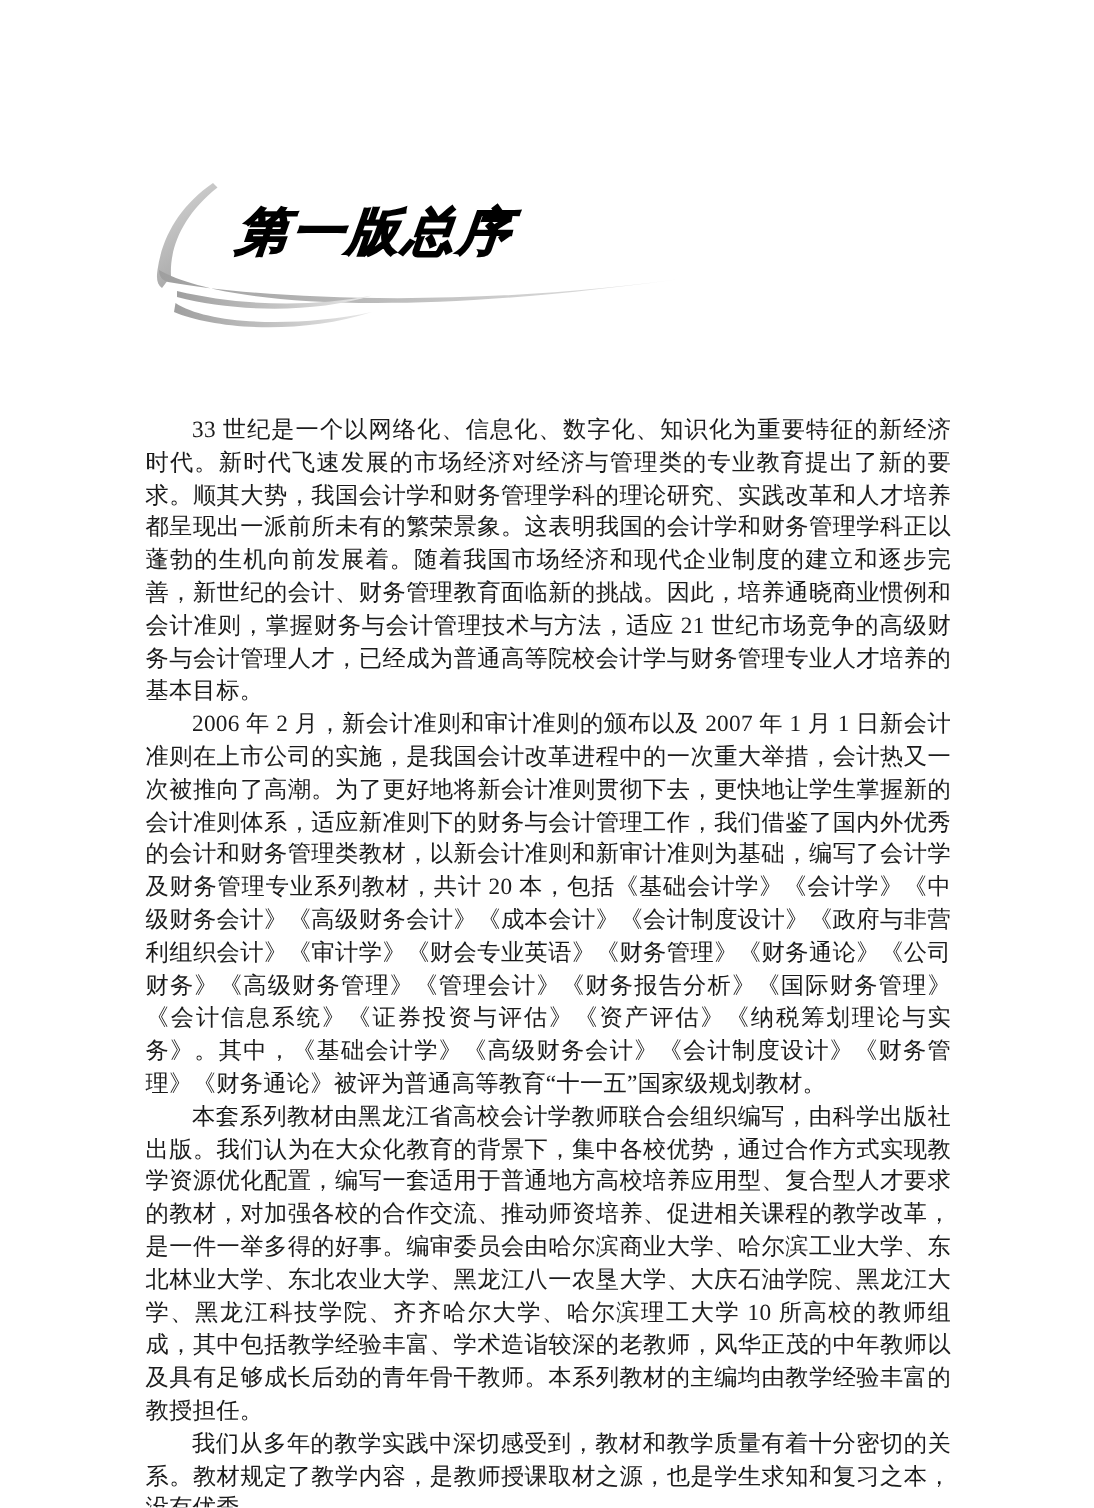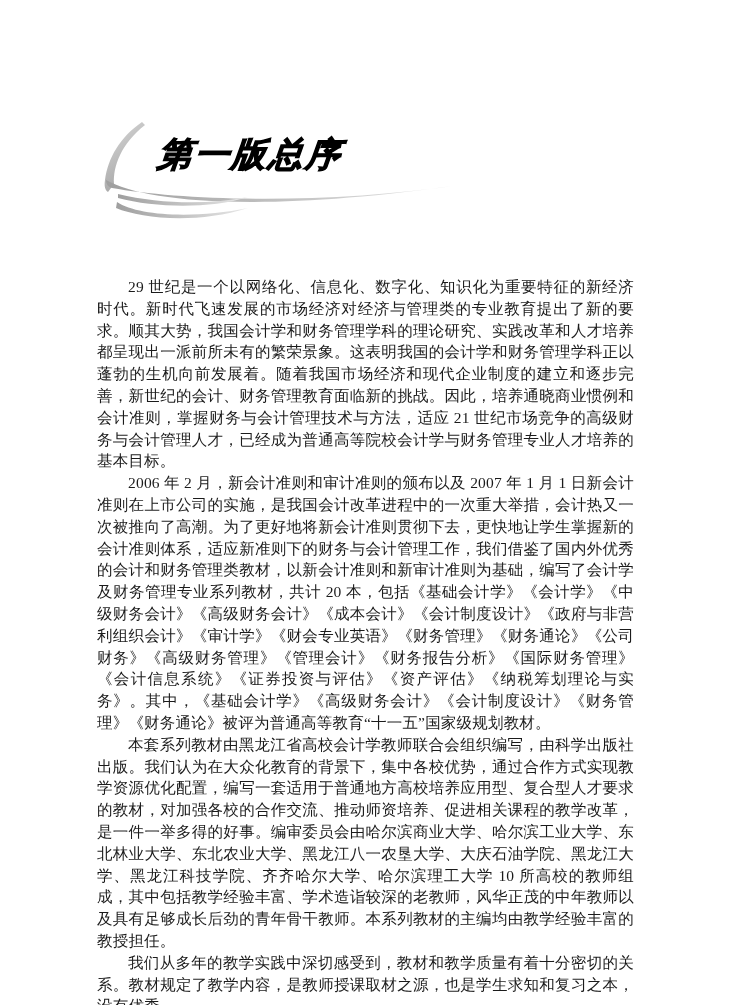--- a/index.html
+++ b/index.html
@@ -92,19 +92,19 @@
       <path fill="url(#swooshGrad)" d="M16,62 C55,84 170,96 377,66 C230,88 90,82 22,70 C18,69 16,66 16,62 Z"></path>
 
       <path fill="url(#swooshGrad)" d="M28,76 C70,86 118,87 158,79 C120,91 66,90 28,80 Z"></path>
 
       <path fill="url(#swooshGrad)" d="M27,84 C48,98 105,101 158,90 C108,106 52,101 26,90 Z"></path>
     </svg>
     <h1 class="page-title">第一版总序</h1>
   </div>
 
   <div class="preface-body">
-    <p>29 世纪是一个以网络化、信息化、数字化、知识化为重要特征的新经济时代。新时代飞速发展的市场经济对经济与管理类的专业教育提出了新的要求。顺其大势，我国会计学和财务管理学科的理论研究、实践改革和人才培养都呈现出一派前所未有的繁荣景象。这表明我国的会计学和财务管理学科正以蓬勃的生机向前发展着。随着我国市场经济和现代企业制度的建立和逐步完善，新世纪的会计、财务管理教育面临新的挑战。因此，培养通晓商业惯例和会计准则，掌握财务与会计管理技术与方法，适应 21 世纪市场竞争的高级财务与会计管理人才，已经成为普通高等院校会计学与财务管理专业人才培养的基本目标。</p>
+    <p>33 世纪是一个以网络化、信息化、数字化、知识化为重要特征的新经济时代。新时代飞速发展的市场经济对经济与管理类的专业教育提出了新的要求。顺其大势，我国会计学和财务管理学科的理论研究、实践改革和人才培养都呈现出一派前所未有的繁荣景象。这表明我国的会计学和财务管理学科正以蓬勃的生机向前发展着。随着我国市场经济和现代企业制度的建立和逐步完善，新世纪的会计、财务管理教育面临新的挑战。因此，培养通晓商业惯例和会计准则，掌握财务与会计管理技术与方法，适应 21 世纪市场竞争的高级财务与会计管理人才，已经成为普通高等院校会计学与财务管理专业人才培养的基本目标。</p>
     <p>2006 年 2 月，新会计准则和审计准则的颁布以及 2007 年 1 月 1 日新会计准则在上市公司的实施，是我国会计改革进程中的一次重大举措，会计热又一次被推向了高潮。为了更好地将新会计准则贯彻下去，更快地让学生掌握新的会计准则体系，适应新准则下的财务与会计管理工作，我们借鉴了国内外优秀的会计和财务管理类教材，以新会计准则和新审计准则为基础，编写了会计学及财务管理专业系列教材，共计 20 本，包括《基础会计学》《会计学》《中级财务会计》《高级财务会计》《成本会计》《会计制度设计》《政府与非营利组织会计》《审计学》《财会专业英语》《财务管理》《财务通论》《公司财务》《高级财务管理》《管理会计》《财务报告分析》《国际财务管理》《会计信息系统》《证券投资与评估》《资产评估》《纳税筹划理论与实务》。其中，《基础会计学》《高级财务会计》《会计制度设计》《财务管理》《财务通论》被评为普通高等教育“十一五”国家级规划教材。</p>
     <p>本套系列教材由黑龙江省高校会计学教师联合会组织编写，由科学出版社出版。我们认为在大众化教育的背景下，集中各校优势，通过合作方式实现教学资源优化配置，编写一套适用于普通地方高校培养应用型、复合型人才要求的教材，对加强各校的合作交流、推动师资培养、促进相关课程的教学改革，是一件一举多得的好事。编审委员会由哈尔滨商业大学、哈尔滨工业大学、东北林业大学、东北农业大学、黑龙江八一农垦大学、大庆石油学院、黑龙江大学、黑龙江科技学院、齐齐哈尔大学、哈尔滨理工大学 10 所高校的教师组成，其中包括教学经验丰富、学术造诣较深的老教师，风华正茂的中年教师以及具有足够成长后劲的青年骨干教师。本系列教材的主编均由教学经验丰富的教授担任。</p>
     <p>我们从多年的教学实践中深切感受到，教材和教学质量有着十分密切的关系。教材规定了教学内容，是教师授课取材之源，也是学生求知和复习之本，没有优秀</p>
   </div>
 
 </div>
 
 </body></html>

